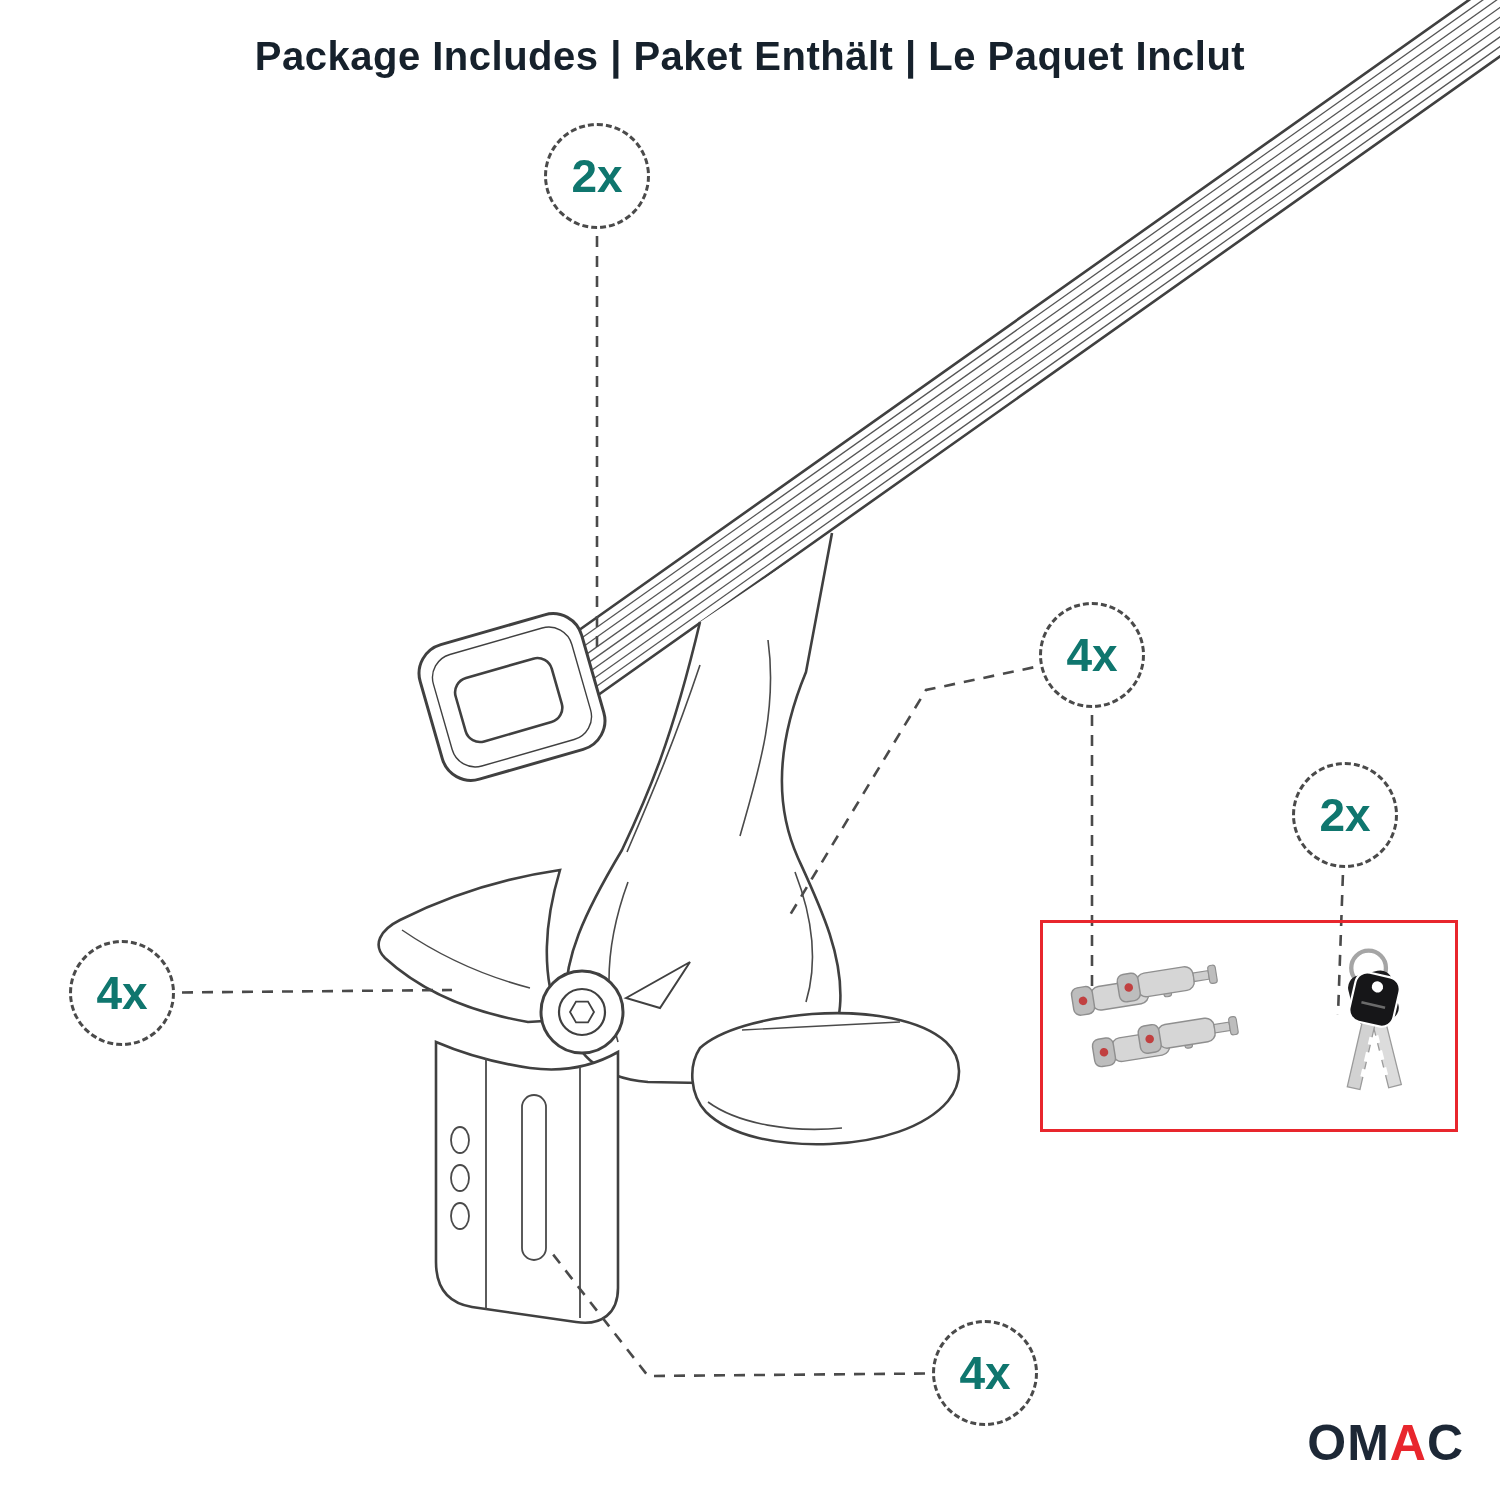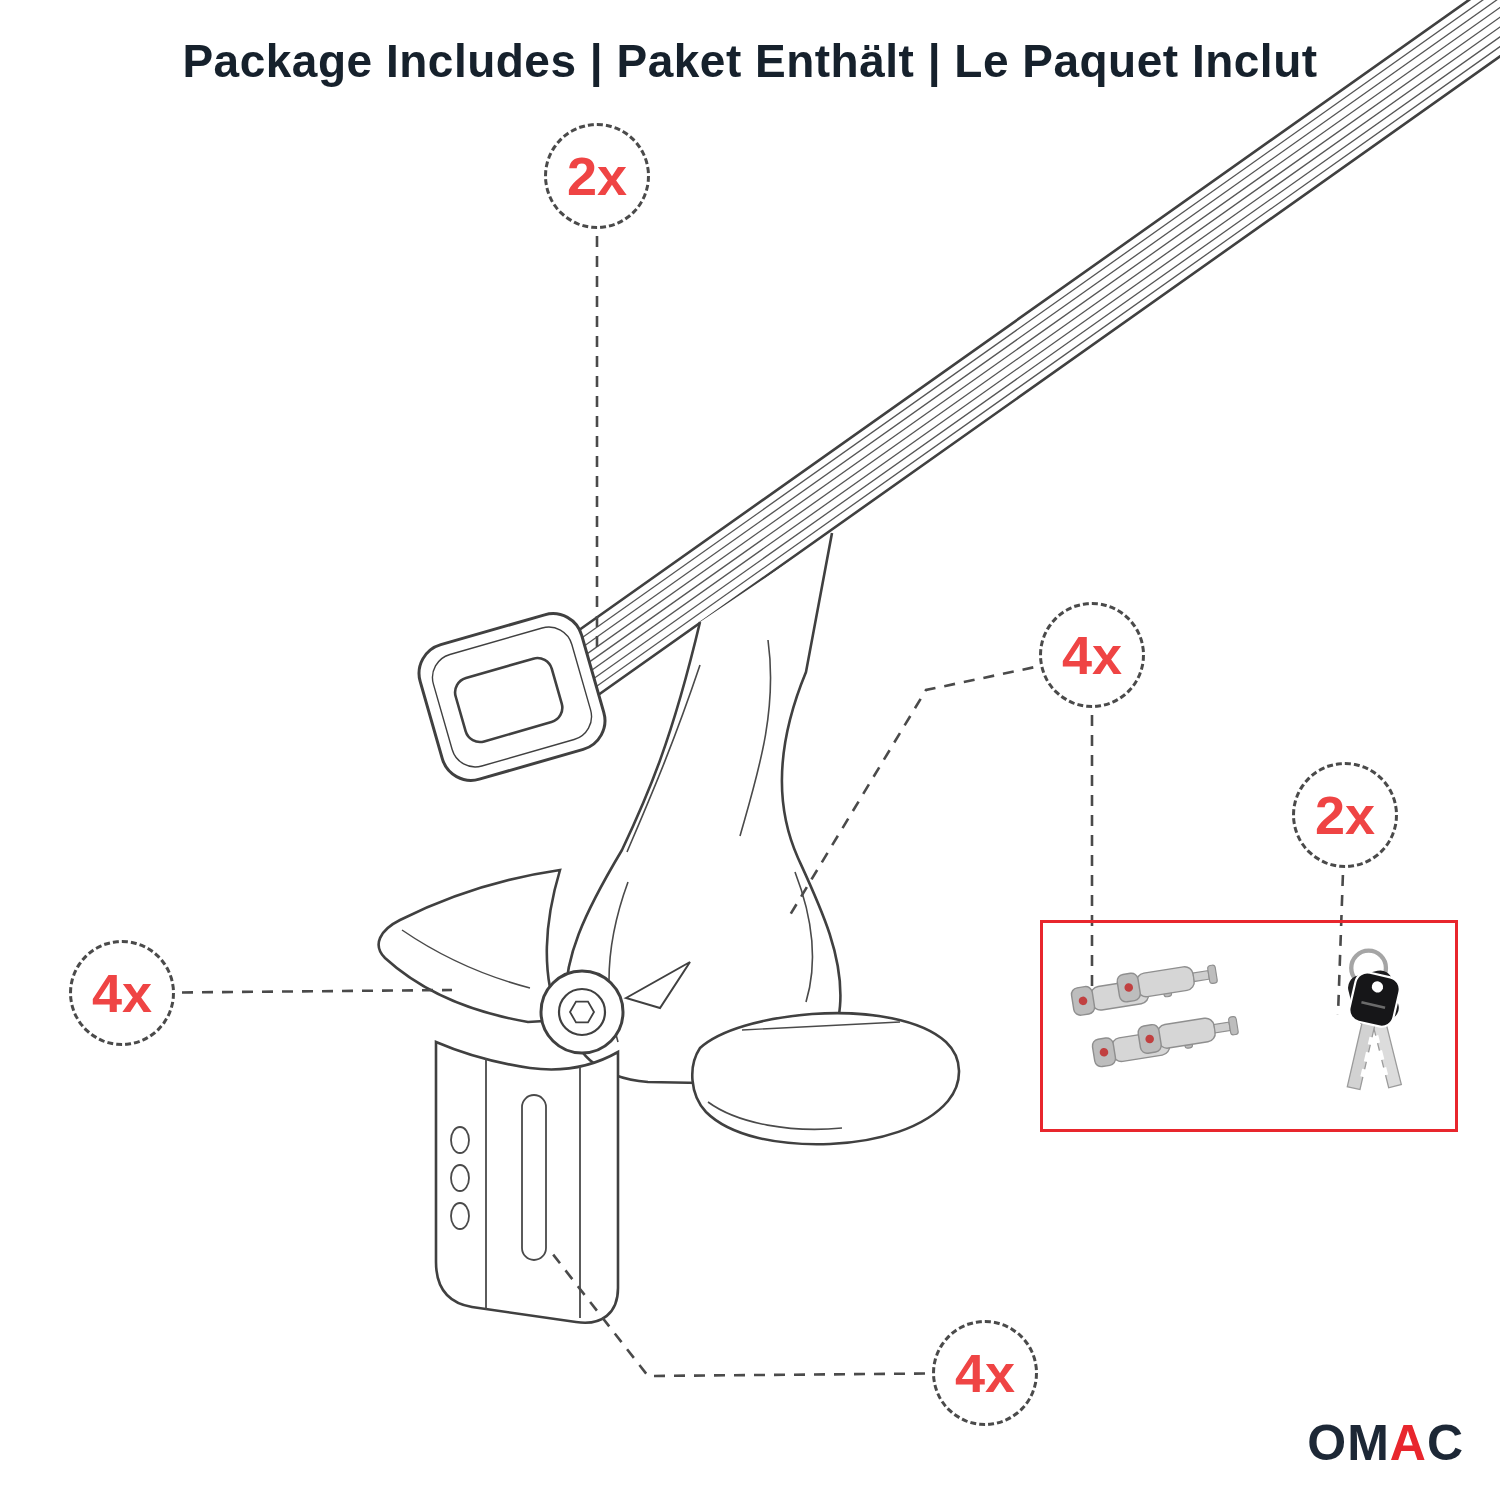--- a/index.html
+++ b/index.html
@@ -7,30 +7,30 @@
     --line:#404040;
     --text:#16212c;
   }
   html,body{margin:0;padding:0;}
   body{
     width:1500px;height:1500px;position:relative;background:#ffffff;
     font-family:"Liberation Sans",sans-serif;overflow:hidden;
   }
   .title{
     position:absolute;top:34px;left:0;width:100%;text-align:center;
-    font-size:46px;font-weight:600;color:var(--text);letter-spacing:.5px;
+    font-size:40px;font-weight:600;color:var(--text);letter-spacing:.5px;
   }
   .drawing{
     position:absolute;left:0;top:0;width:1500px;height:1500px;z-index:1;
   }
   .callout{
     position:absolute;width:106px;height:106px;box-sizing:border-box;
     border:3.5px dashed #4a4a4a;border-radius:50%;background:#ffffff;
     display:flex;align-items:center;justify-content:center;
-    font-size:54px;font-weight:700;color:#ef4444;z-index:3;
+    font-size:46px;font-weight:700;color:#0f766e;z-index:3;
   }
   .hardware-box{
     position:absolute;left:1040px;top:920px;width:418px;height:212px;
     box-sizing:border-box;border:3px solid var(--red);background:transparent;
     display:flex;align-items:center;justify-content:space-around;
     padding:6px 10px;gap:6px;z-index:2;
   }
   .hw-img{display:flex;align-items:center;justify-content:center;}
   .logo{
     position:absolute;right:36px;bottom:28px;z-index:3;

